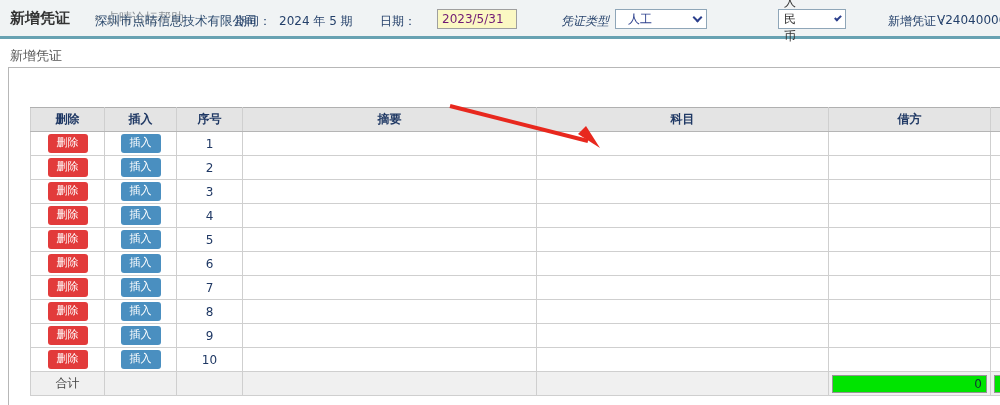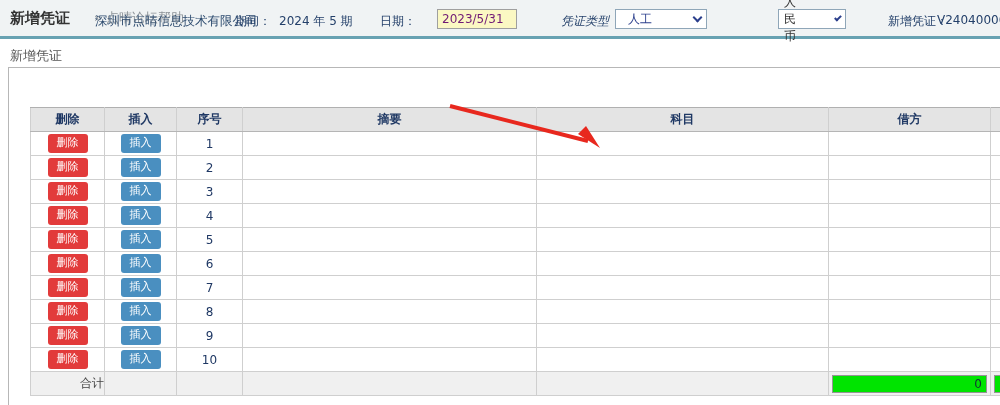--- a/index.html
+++ b/index.html
@@ -45,21 +45,21 @@
   table{ border-collapse:collapse; table-layout:fixed; width:1000px; }
   th,td{ border:1px solid #cfcfcf; height:24px; padding:0; font-size:12px; overflow:hidden; }
   thead th{ background:#e4e4e4; color:#1f3864; font-weight:bold; text-align:center; border-bottom:1px solid #b5b5b5; border-top:1px solid #b0b0b0; }
   tbody td{ background:#fff; }
   td.cell-center{ text-align:center; }
   .seq{ color:#1f3864; text-align:center; }
   .btn{ display:inline-block; border:none; border-radius:3px; color:#fff; font-size:11px; padding:2px 9px; cursor:pointer; font-family:"DejaVu Sans","Liberation Sans",sans-serif; line-height:1.3; }
   .btn-del{ background:#e23b3b; }
   .btn-ins{ background:#4a8fc0; }
   tr.total td{ background:#f0f0f0; color:#444; }
-  tr.total td.total-label-cell{ text-align:right; }
+  tr.total td.total-label-cell{ text-align:center; }
   .green-box{ margin:2px 3px; height:18px; background:#00e400; border:1px solid #949494; display:flex; align-items:center; justify-content:flex-end; padding-right:4px; font-size:12px; color:#133; }
 </style>
 </head>
 <body>
 
 <div class="canvas">
 
   <div class="topbar">
     <span class="page-title">新增凭证</span>
     <span class="breadcrumb">» 点晴论坛帮助</span>

